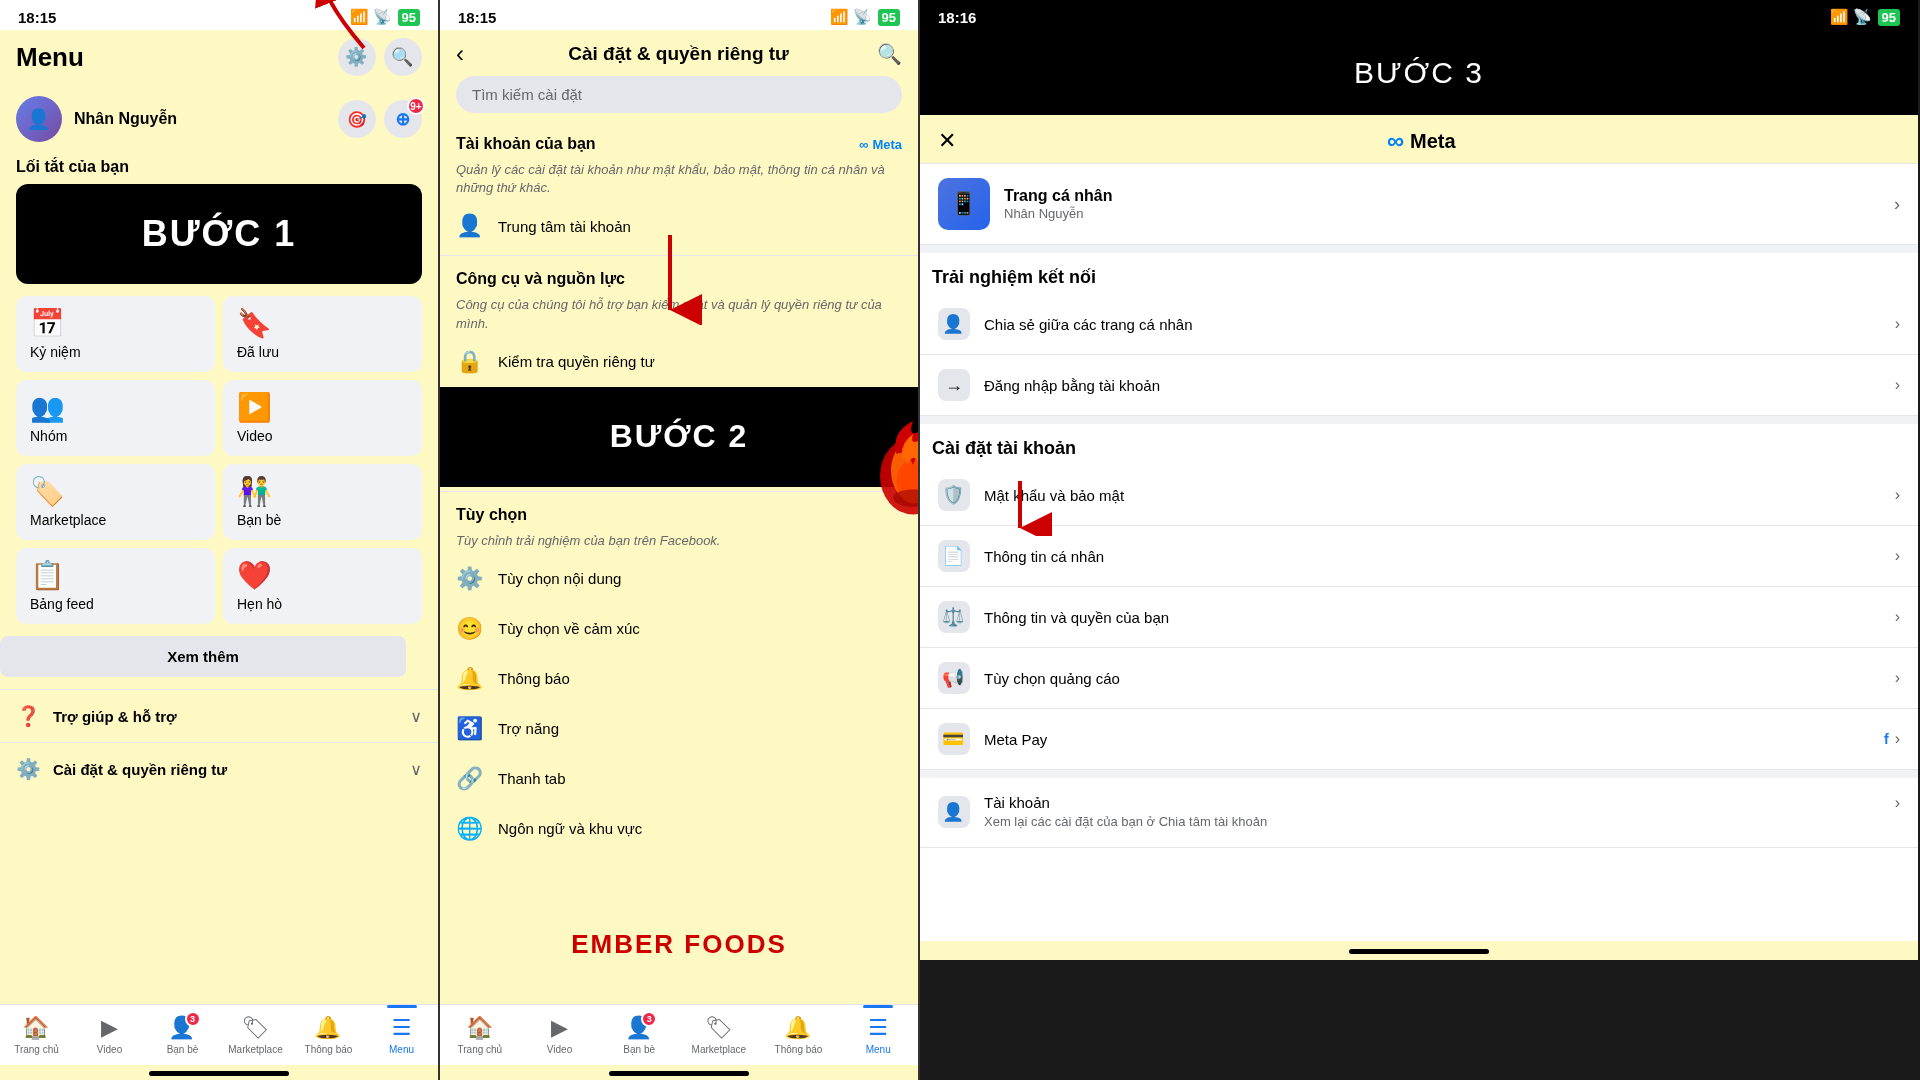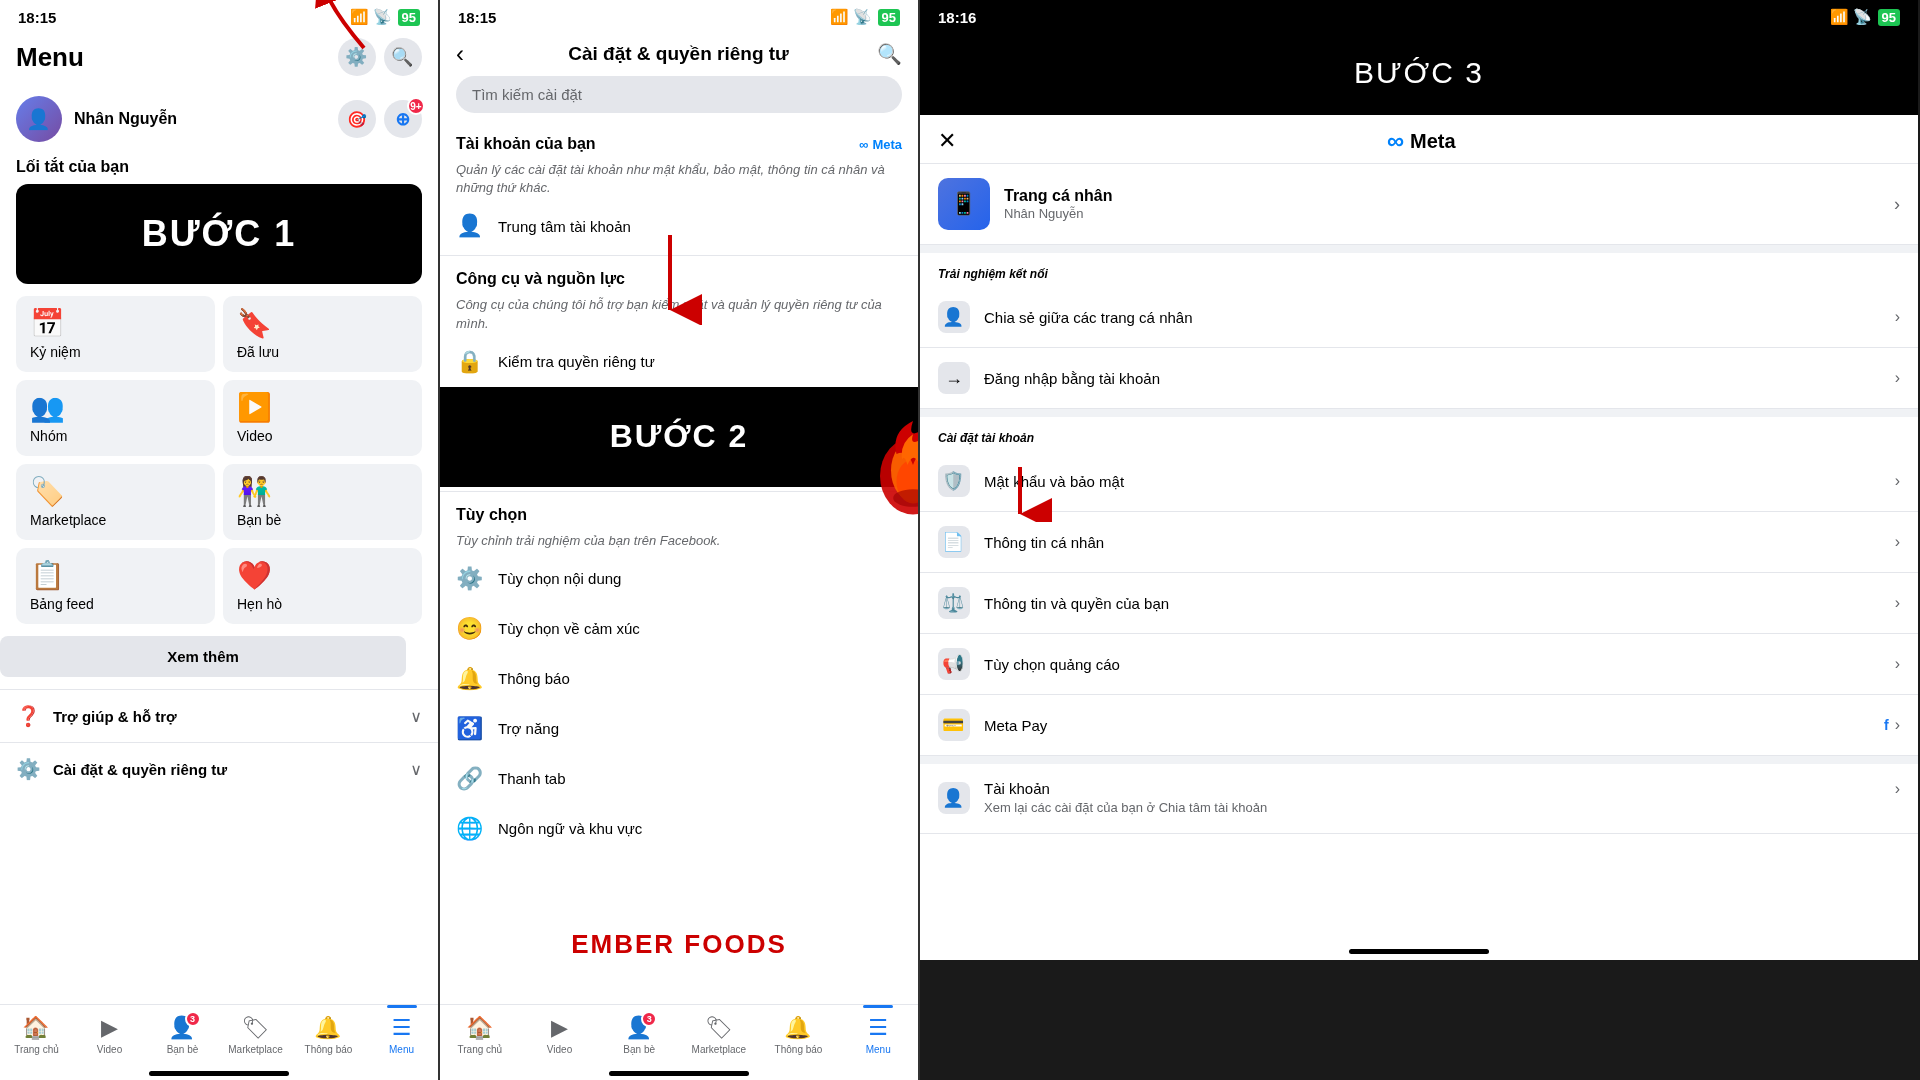--- a/index.html
+++ b/index.html
@@ -8,21 +8,21 @@
       height: 1080px;
       background: #1a1a1a;
       display: flex;
       font-family: -apple-system, 'SF Pro Display', 'Helvetica Neue', Arial, sans-serif;
       overflow: hidden;
     }
 
     
     .phone-panel {
       position: relative;
-      background: #ffffff;
+      background: #fef9c3;
       overflow: hidden;
       display: flex;
       flex-direction: column;
     }
 
     
     .panel-1 {
       width: 440px;
       height: 1080px;
       border-right: 2px solid #333;
@@ -465,26 +465,25 @@
       font-size: 13px;
       color: #65676b;
       margin-top: 1px;
     }
     .p3-chevron {
       font-size: 18px;
       color: #65676b;
     }
 
     .p3-section-title {
-      font-size: 12px;
+      font-size: 18px;
       font-weight: 700;
       color: #000;
-      padding: 14px 18px 6px;
-      flex-shrink: 0;
-      font-style: italic;
+      padding: 14px 12px 6px;
+      flex-shrink: 0;
     }
 
     .p3-list-item {
       display: flex;
       align-items: center;
       gap: 14px;
       padding: 14px 18px;
       border-bottom: 1px solid #e4e6eb;
       cursor: pointer;
     }

